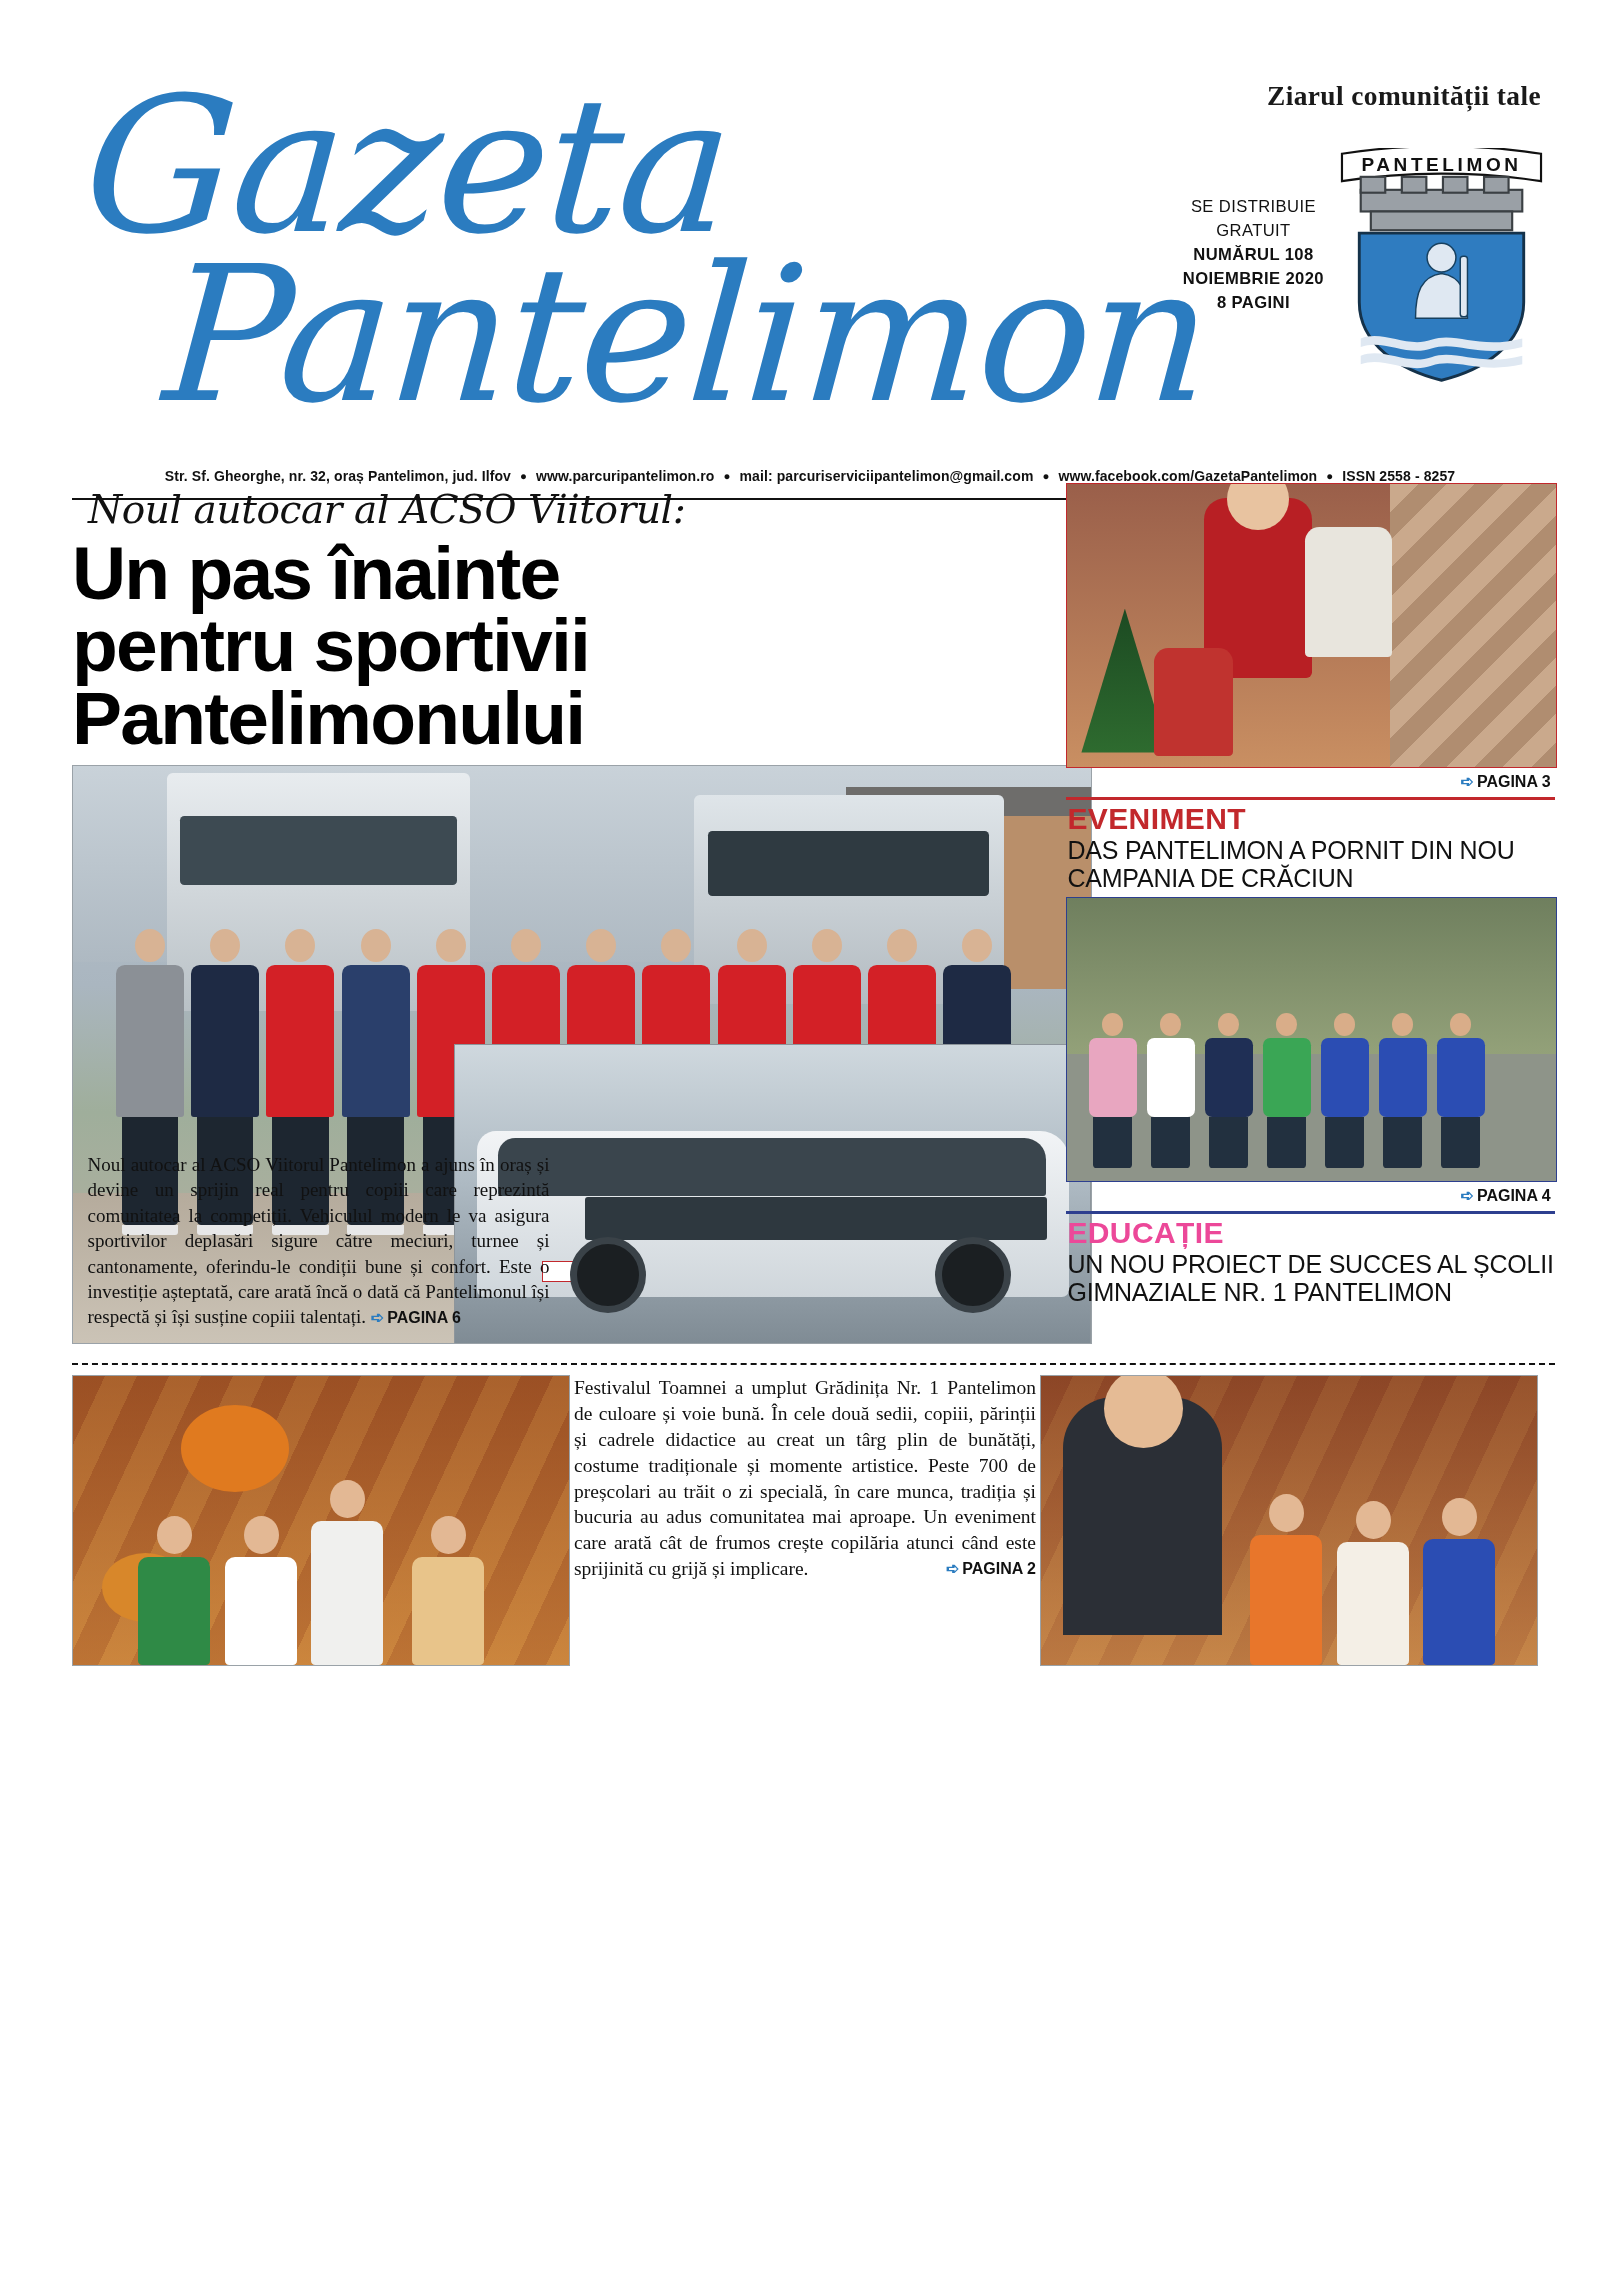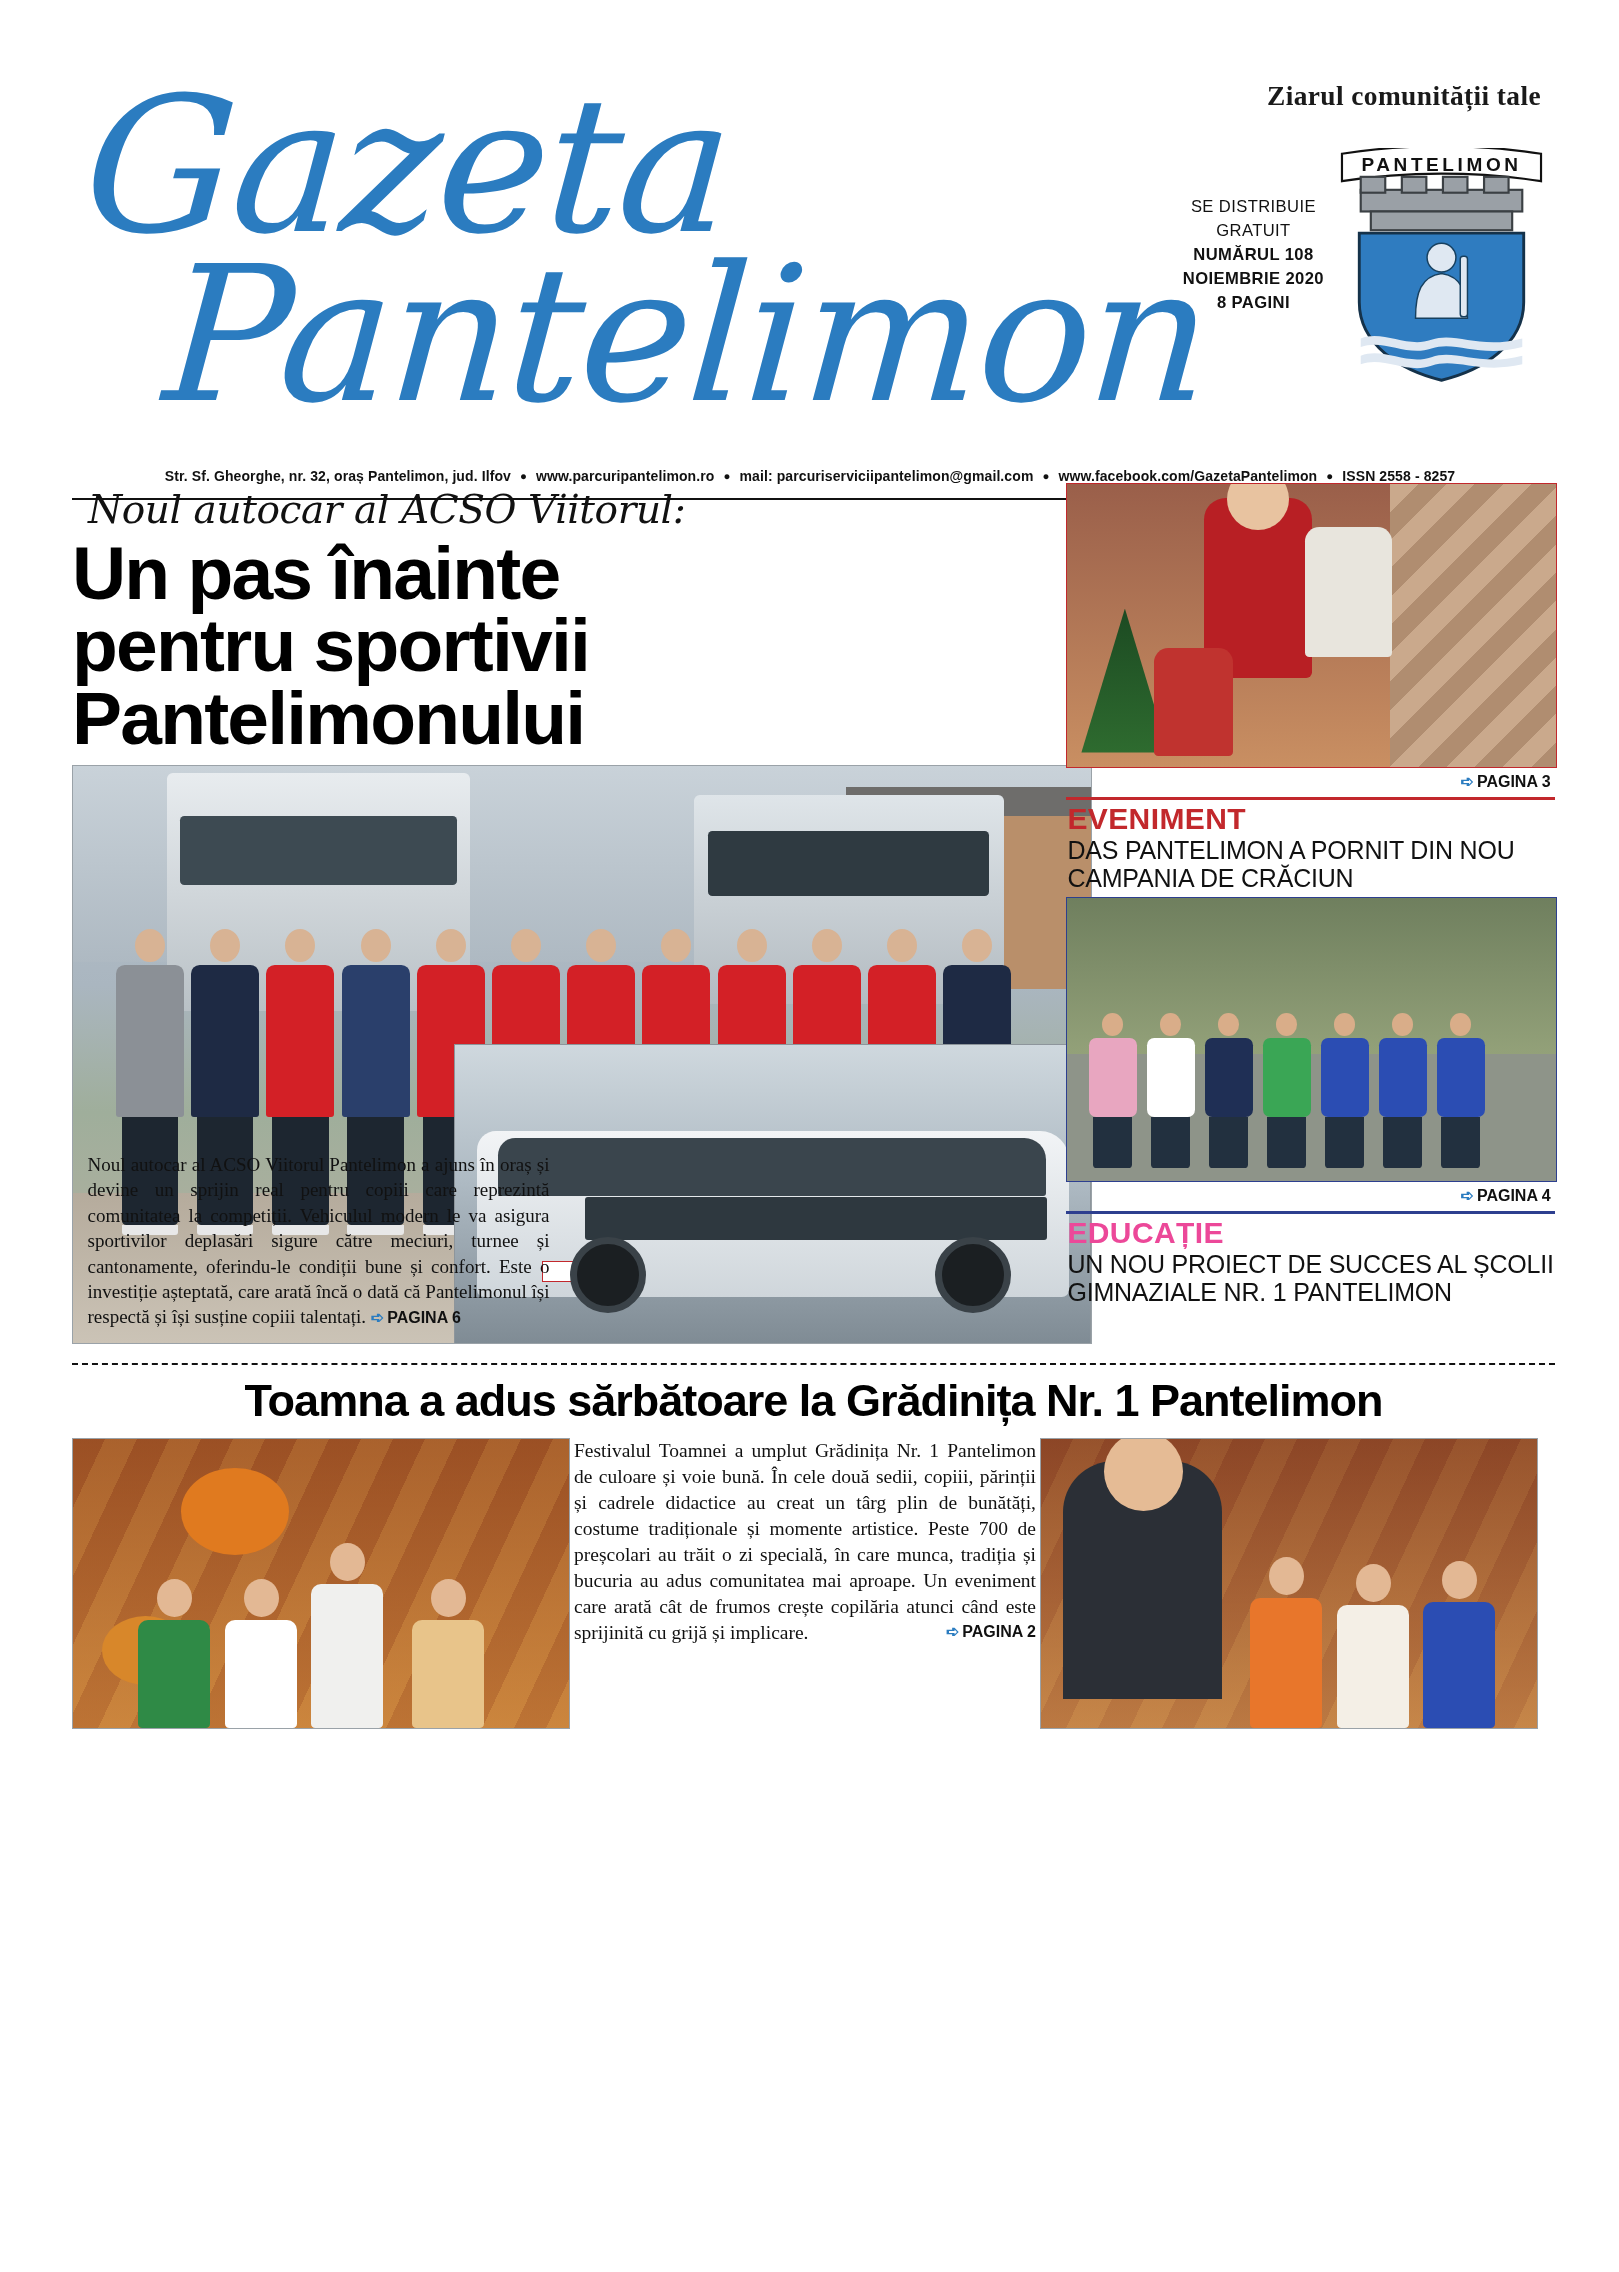--- a/index.html
+++ b/index.html
@@ -605,21 +605,20 @@
           <div class="teaser-rule tr-blue"></div>
           <div class="cat cat-blue">EDUCAȚIE</div>
           <div class="sub">UN NOU PROIECT DE SUCCES AL ȘCOLII GIMNAZIALE NR. 1 PANTELIMON</div>
         </div>
 
 
       </div>
     </div>
 
     <div class="dashed"></div>
-    <div class="bottom-head">Toamna a adus sărbătoare la Grădinița Nr. 1 Pantelimon</div>
 
     <div class="bottom-row">
       <div class="bot-photo-l">
         <div class="leafbg"></div>
         <div class="pumpkin" style="left:108px;top:29px;width:108px;height:87px;"></div>
         <div class="pumpkin" style="left:29px;bottom:43px;background:#d8872a;"></div>
         <div class="figure" style="left:65px;">
             <div class="hd"></div>
             <div class="bd" style="background:#2f8a46"></div>
           </div>

